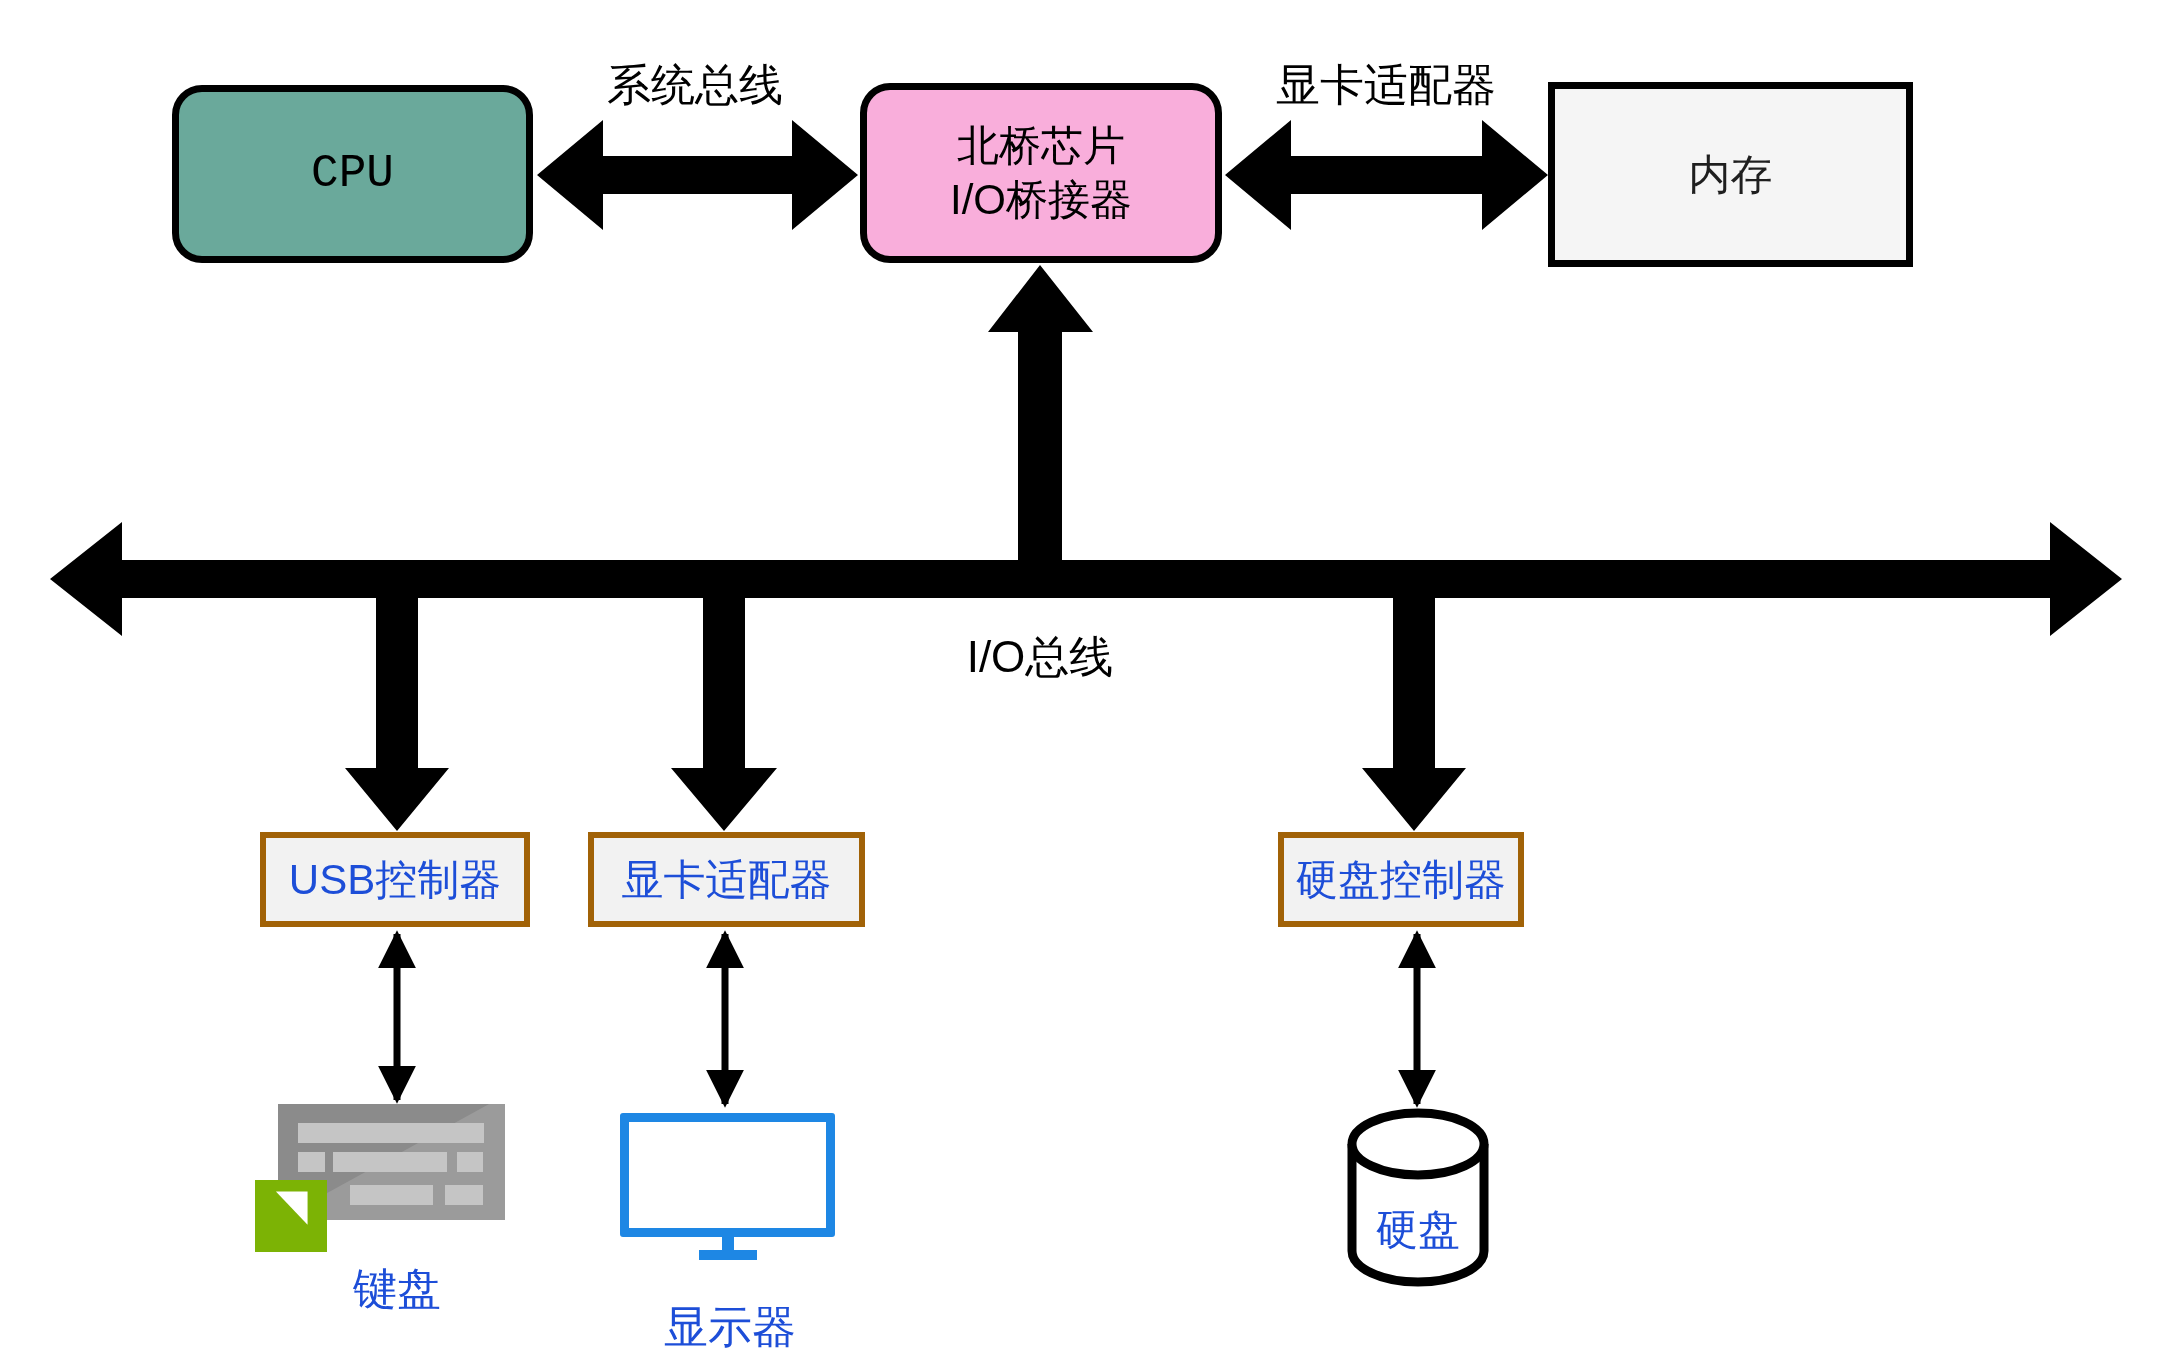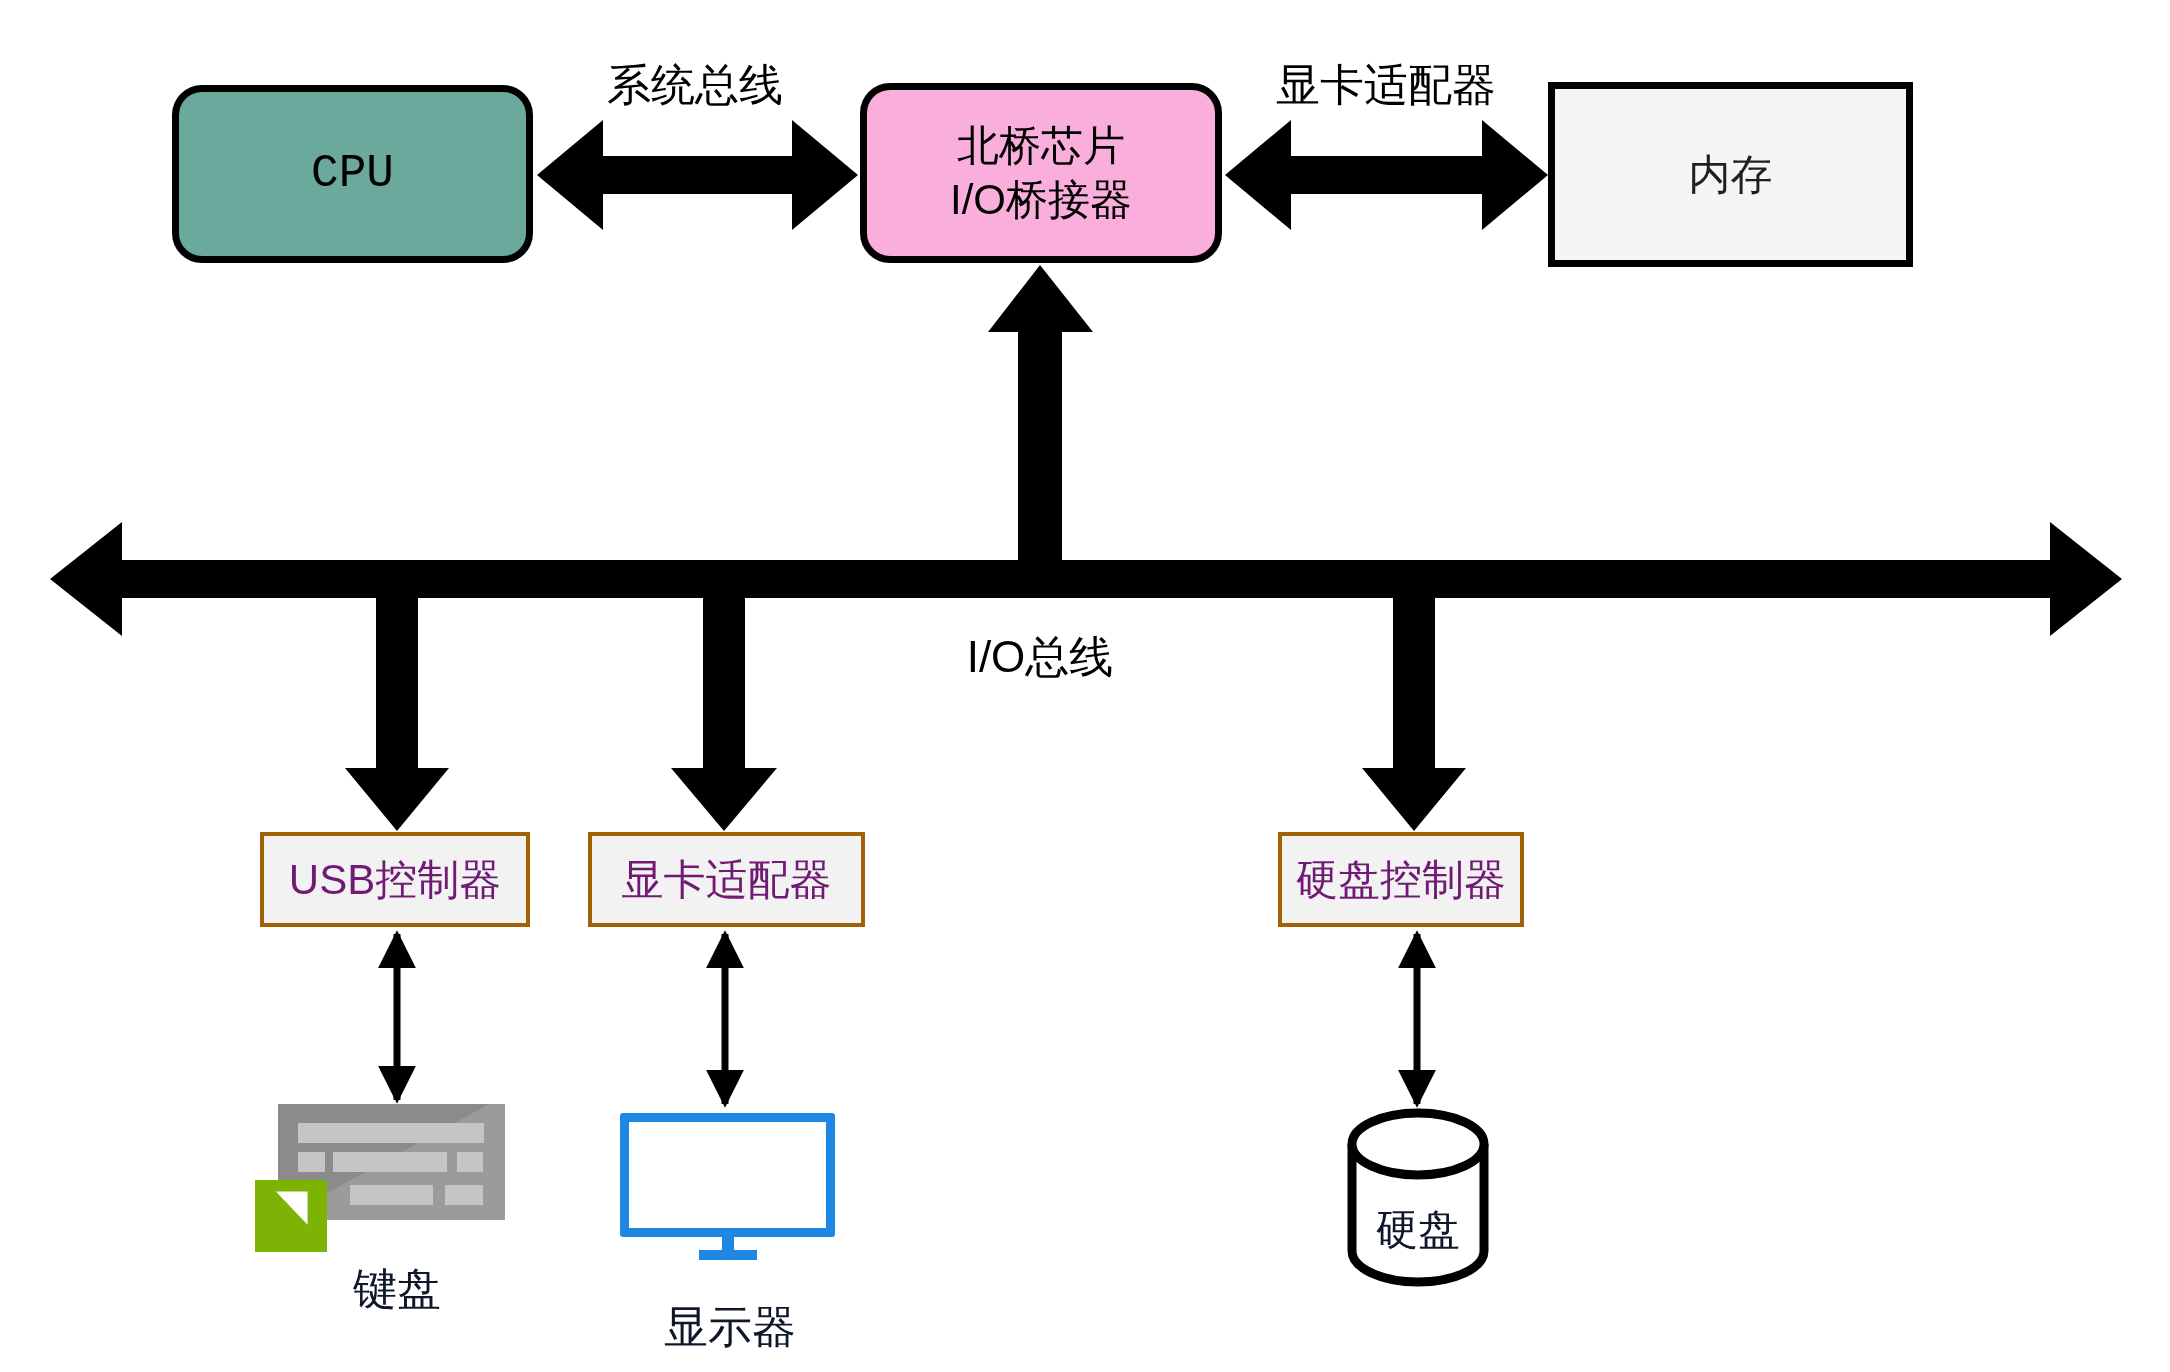--- a/index.html
+++ b/index.html
@@ -11,33 +11,33 @@
   svg.layer{position:absolute;left:0;top:0;width:2170px;height:1372px;}
   .node{
     position:absolute;display:flex;flex-direction:column;align-items:center;justify-content:center;
     text-align:center;border:7px solid #000;background:#fff;
   }
   .node.rounded{border-radius:30px;}
   .node-cpu{left:172px;top:85px;width:361px;height:178px;font-size:46px;font-family:Liberation Mono, monospace;}
   .node-nb{left:860px;top:83px;width:362px;height:180px;font-size:42px;line-height:54px;}
   .node-mem{left:1548px;top:82px;width:365px;height:185px;font-size:42px;color:#1f1f1f;}
   .controller{
-    position:absolute;top:832px;height:95px;border:4px solid #a16207;background:#f2f2f2;
-    display:flex;align-items:center;justify-content:center;font-size:42px;color:#701a75;
+    position:absolute;top:832px;height:95px;border:6px solid #a16207;background:#f2f2f2;
+    display:flex;align-items:center;justify-content:center;font-size:42px;color:#1d4ed8;
   }
   .ctrl-usb{left:260px;width:270px;}
   .ctrl-gfx{left:588px;width:277px;}
   .ctrl-disk{left:1278px;width:246px;}
   .bus-label{
     position:absolute;width:320px;text-align:center;font-size:44px;color:#000;font-weight:500;
   }
   .lbl-system{left:535px;top:56px;}
   .lbl-membus{left:1226px;top:56px;}
   .lbl-iobus{left:880px;top:628px;}
-  .dev-label{position:absolute;width:220px;text-align:center;font-size:44px;color:#0f172a;}
+  .dev-label{position:absolute;width:220px;text-align:center;font-size:44px;color:#1d4ed8;}
   .lbl-kbd{left:287px;top:1260px;}
   .lbl-mon{left:620px;top:1298px;}
   .lbl-disk{left:1308px;top:1202px;font-size:42px;}
   
   .kbd{position:absolute;left:255px;top:1104px;width:251px;height:150px;}
   .kbd-body{position:absolute;left:23px;top:0;width:227px;height:116px;background:#8b8b8b;}
   .kbd-shine{position:absolute;left:0;top:0;right:0;bottom:0;background:rgba(255,255,255,0.14);
     clip-path:polygon(0% 100%,93% 0%,100% 0%,100% 100%);}
   .key{position:absolute;background:#c5c5c5;height:20px;}
   .k-r1 {left:43px;top:19px;width:186px;}

